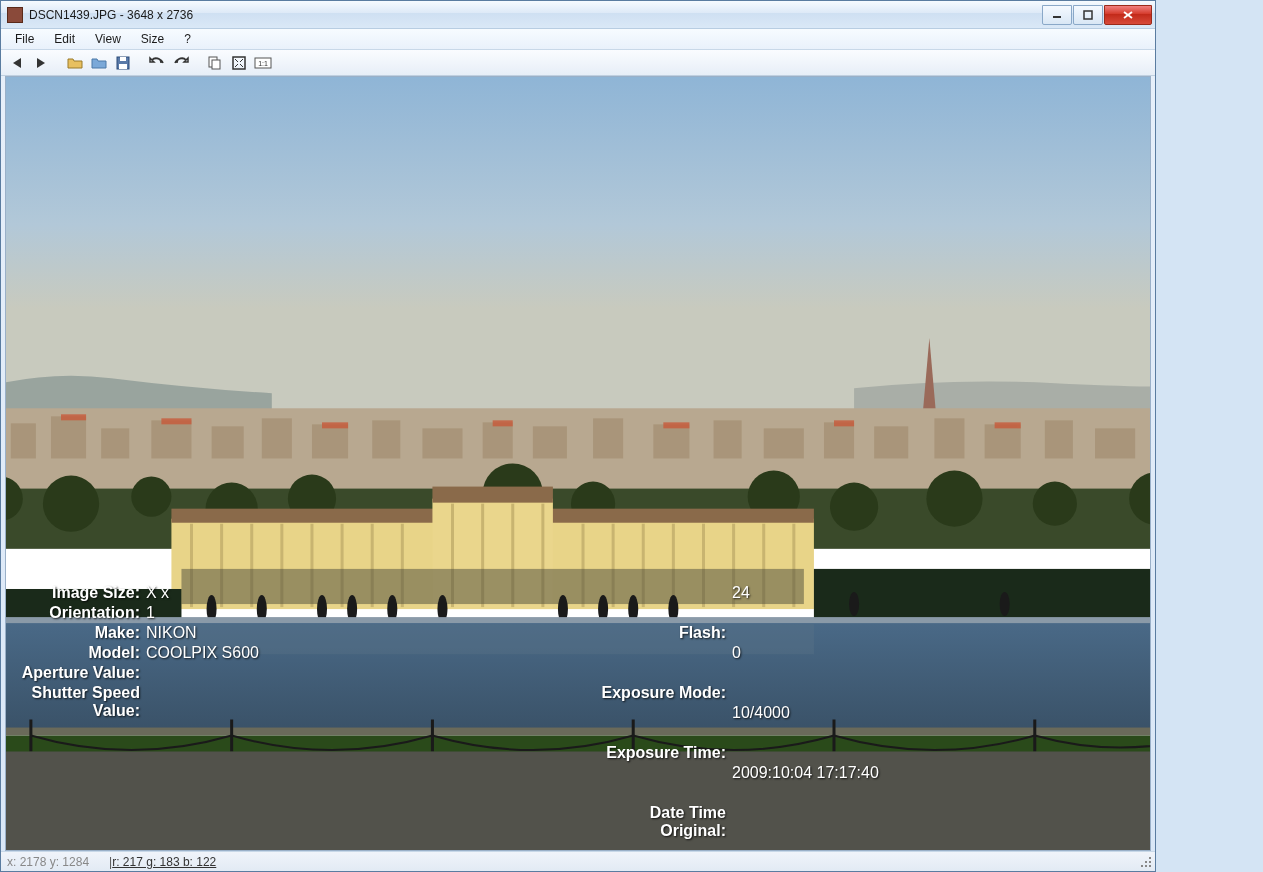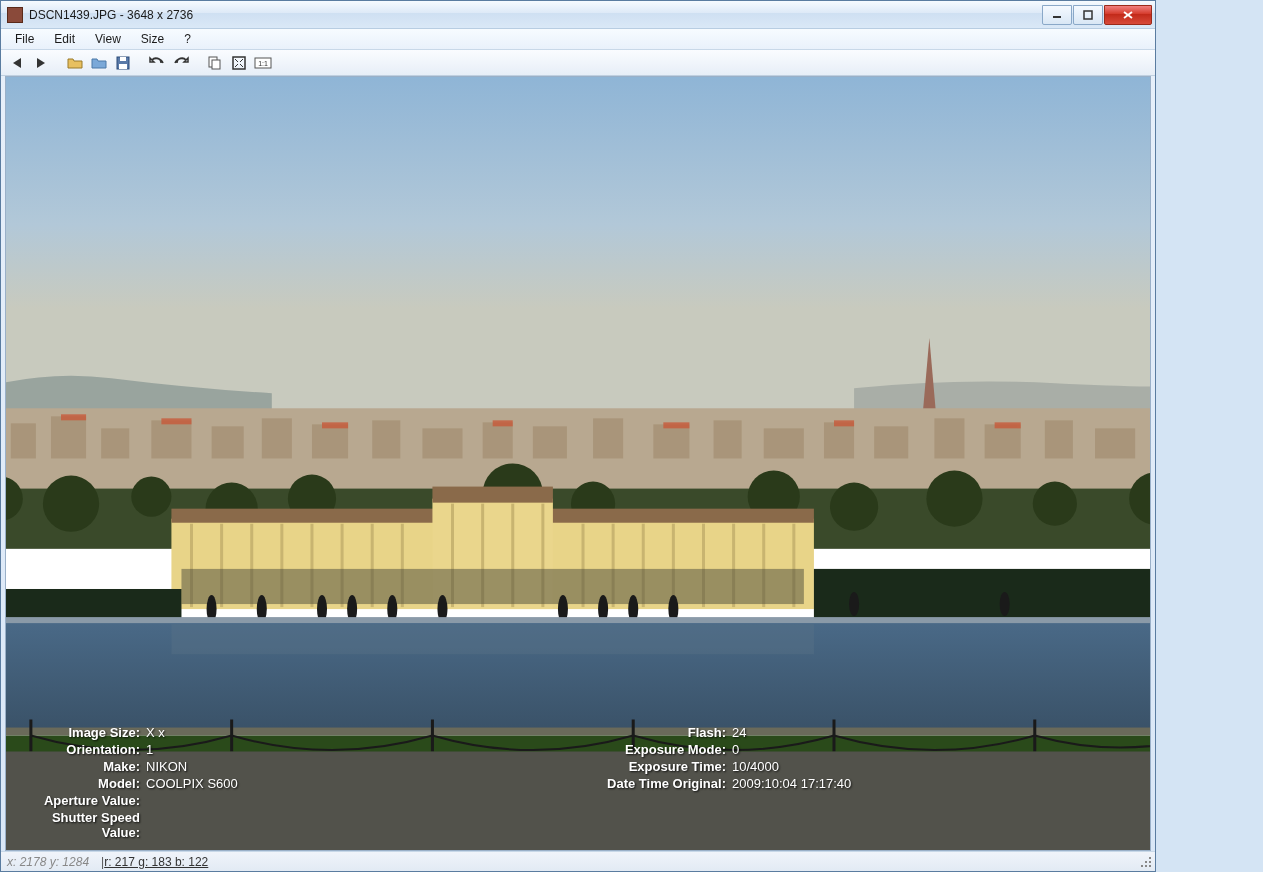--- a/index.html
+++ b/index.html
@@ -92,40 +92,40 @@
   }
   .photo svg { width: 100%; height: 100%; display:block; }
   .exif-overlay {
     position: absolute;
     left: 0; right: 0; bottom: 0;
     padding: 8px 6px 10px 6px;
     display: grid;
     grid-template-columns: 1fr 1fr;
     column-gap: 40px;
     color: #fff;
-    font-size: 13px;
+    font-size: 16px;
     text-shadow: 1px 1px 2px rgba(0,0,0,0.8);
     pointer-events: none;
   }
   .exif-col { display: flex; flex-direction: column; gap: 2px; }
   .exif-row { display: flex; }
   .exif-label { width: 128px; text-align: right; margin-right: 6px; font-weight: 600; }
-  .exif-col.right .exif-label { width: 128px; }
+  .exif-col.right .exif-label { width: 128px; margin-top: 40px; }
   .statusbar {
     height: 20px;
     background: linear-gradient(to bottom, #f0f4fa, #e2eaf4);
     border-top: 1px solid #c8d8e8;
     display: flex;
     align-items: center;
     padding: 0 6px;
     font-size: 12px;
     color: #555;
     position: relative;
   }
-  .statusbar .coords { color: #888; margin-right: 12px; font-style: italic; }
+  .statusbar .coords { color: #888; margin-right: 20px; }
   .statusbar .rgb { color: #333; text-decoration: underline; }
   .resize-grip {
     position: absolute; right: 2px; bottom: 2px;
     width: 12px; height: 12px;
   }
 </style>
 </head>
 <body>
 
 <div class="window">

